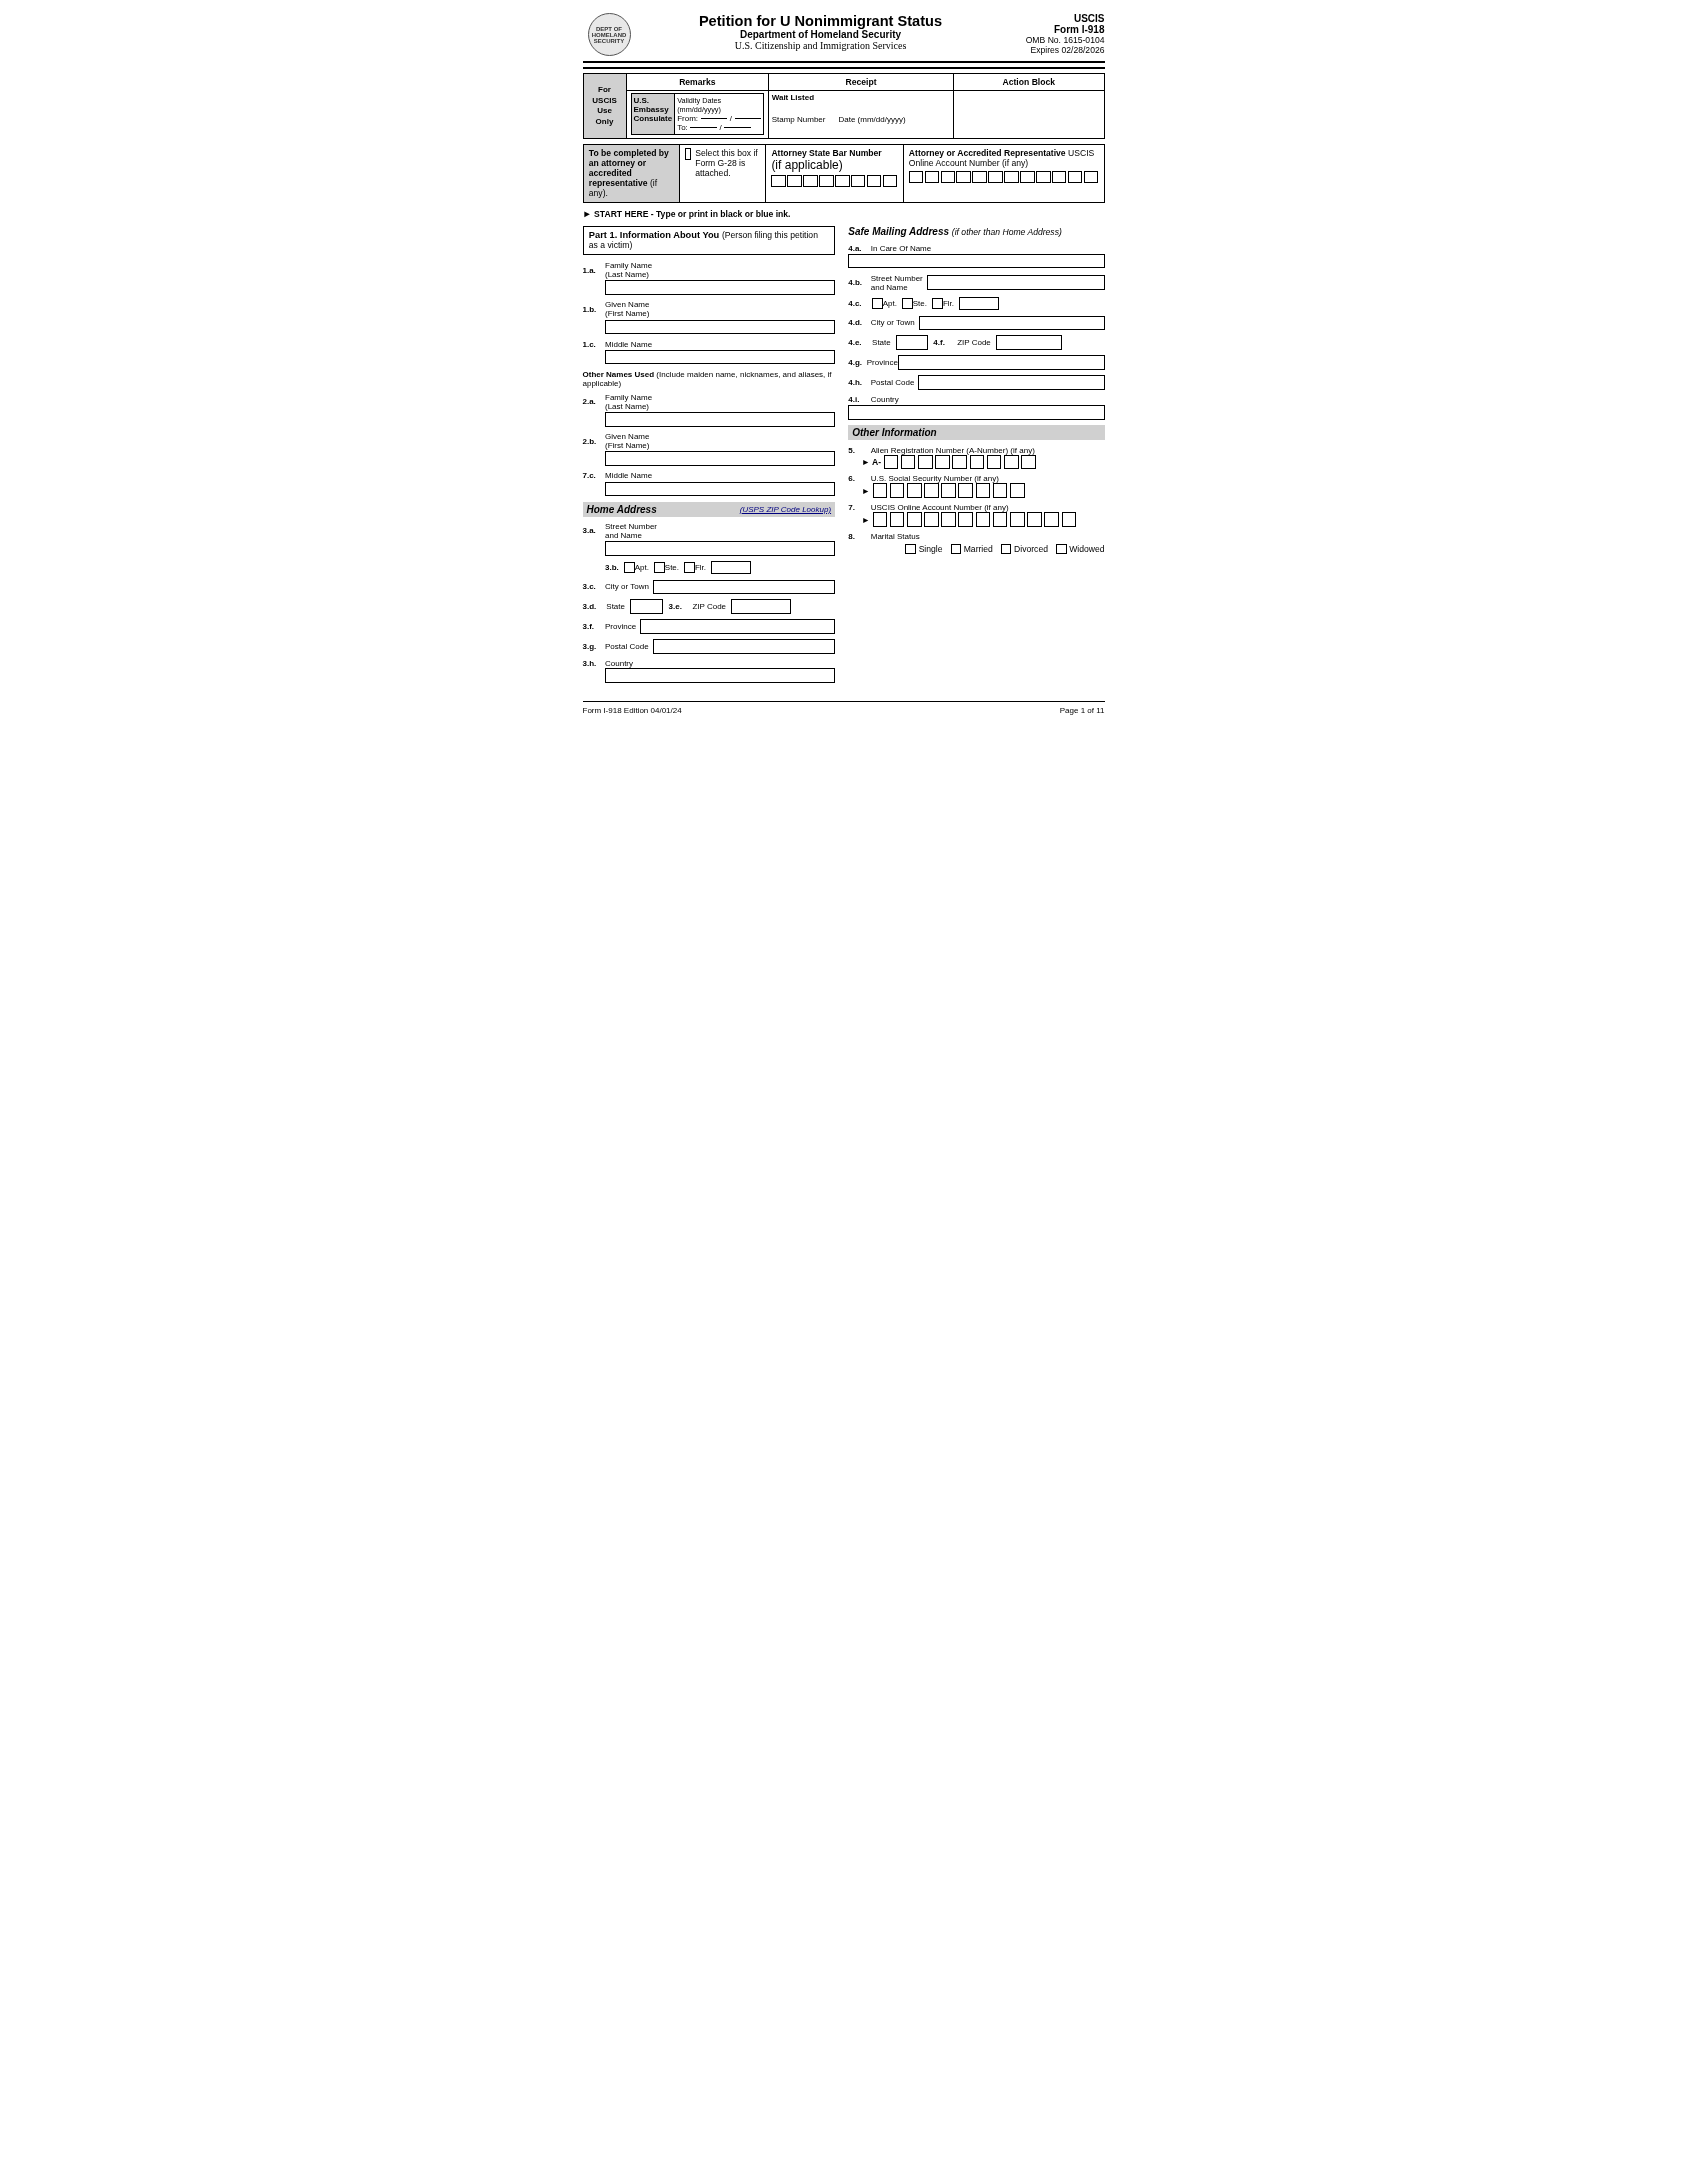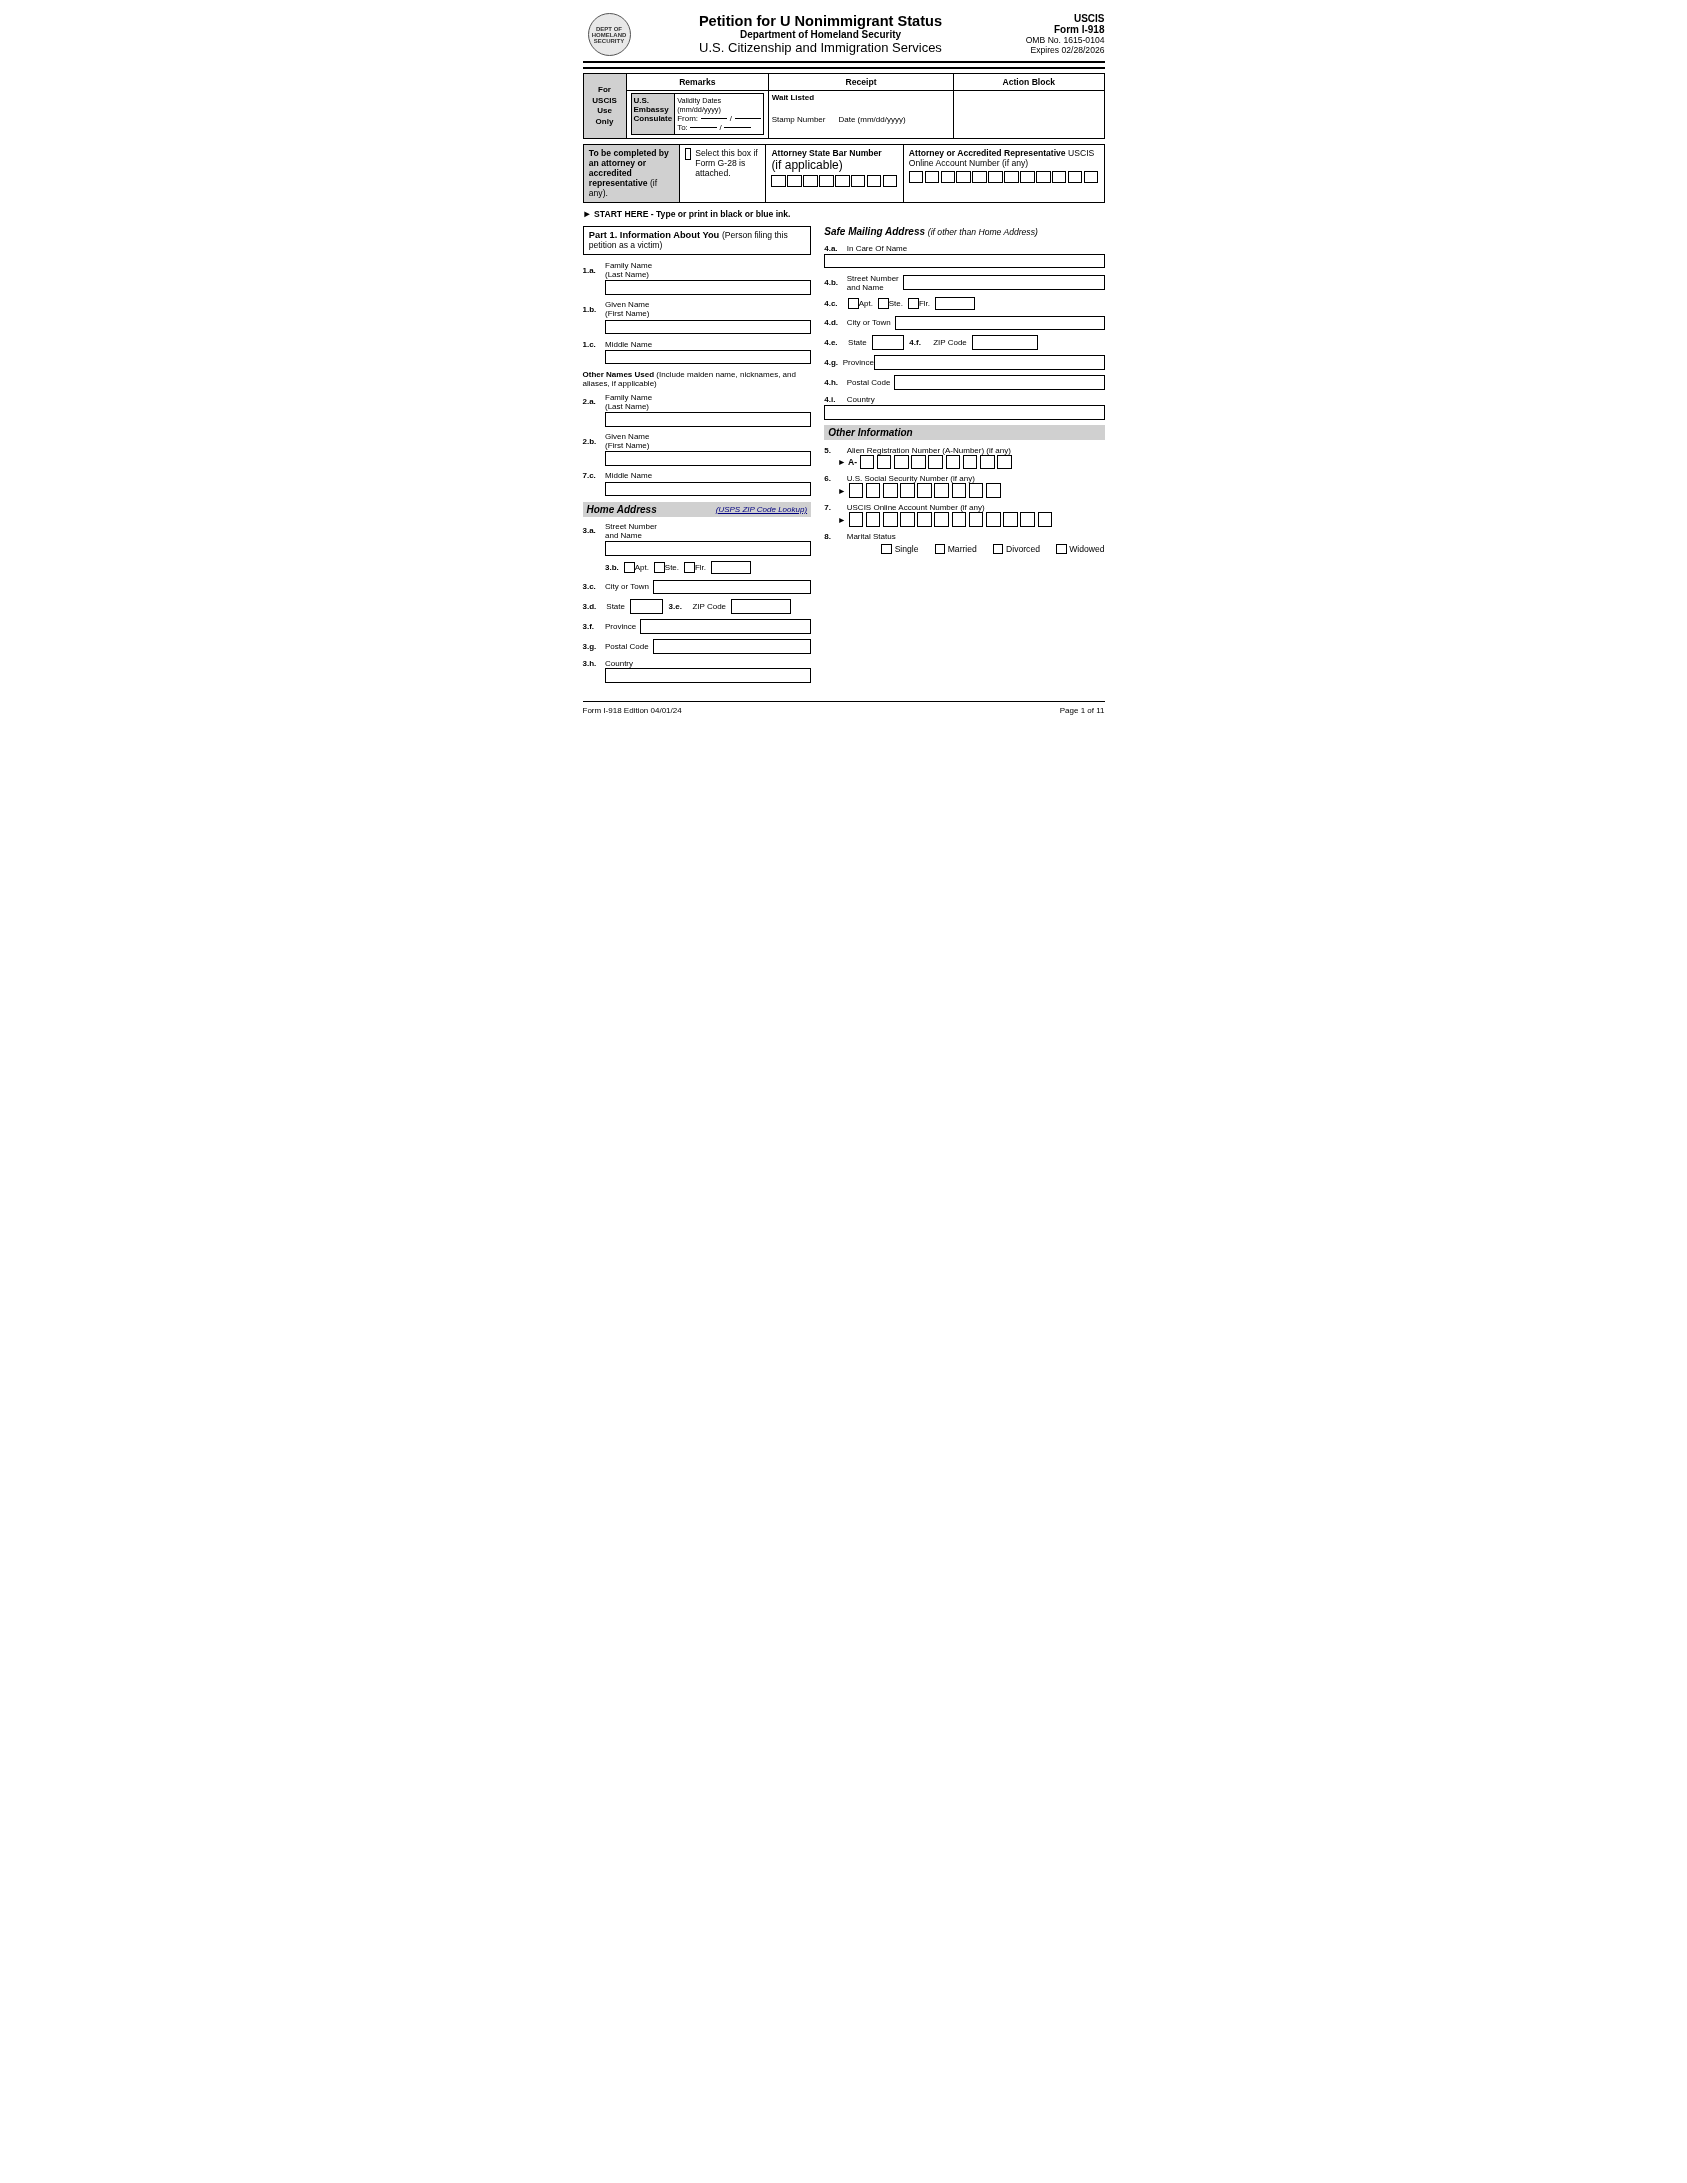--- a/index.html
+++ b/index.html
@@ -32,21 +32,22 @@
     }
     .header-center h1 {
       font-size: 14.6px;
       font-weight: bold;
     }
     .header-center h2 {
       font-size: 10px;
       font-weight: bold;
     }
     .header-center p {
-      font-size: 13px;
+      font-size: 10px;
+      font-family: Liberation Serif, serif;
     }
     .header-right {
       text-align: right;
       font-size: 8.6px;
       min-width: 99px;
     }
     .header-right .form-title {
       font-weight: bold;
       font-size: 10px;
     }
@@ -297,21 +298,21 @@
       align-items: center;
       gap: 2.6px;
       margin-left: 13.2px;
       margin-bottom: 5.3px;
     }
 
     
     .marital-row {
       display: flex;
       align-items: center;
-      gap: 16px;
+      gap: 8px;
       margin-left: 13.2px;
       margin-top: 2.6px;
       padding-left: 44px;
     }
     .marital-item {
       display: flex;
       align-items: center;
       gap: 2.6px;
       font-size: 8.6px;
     }

